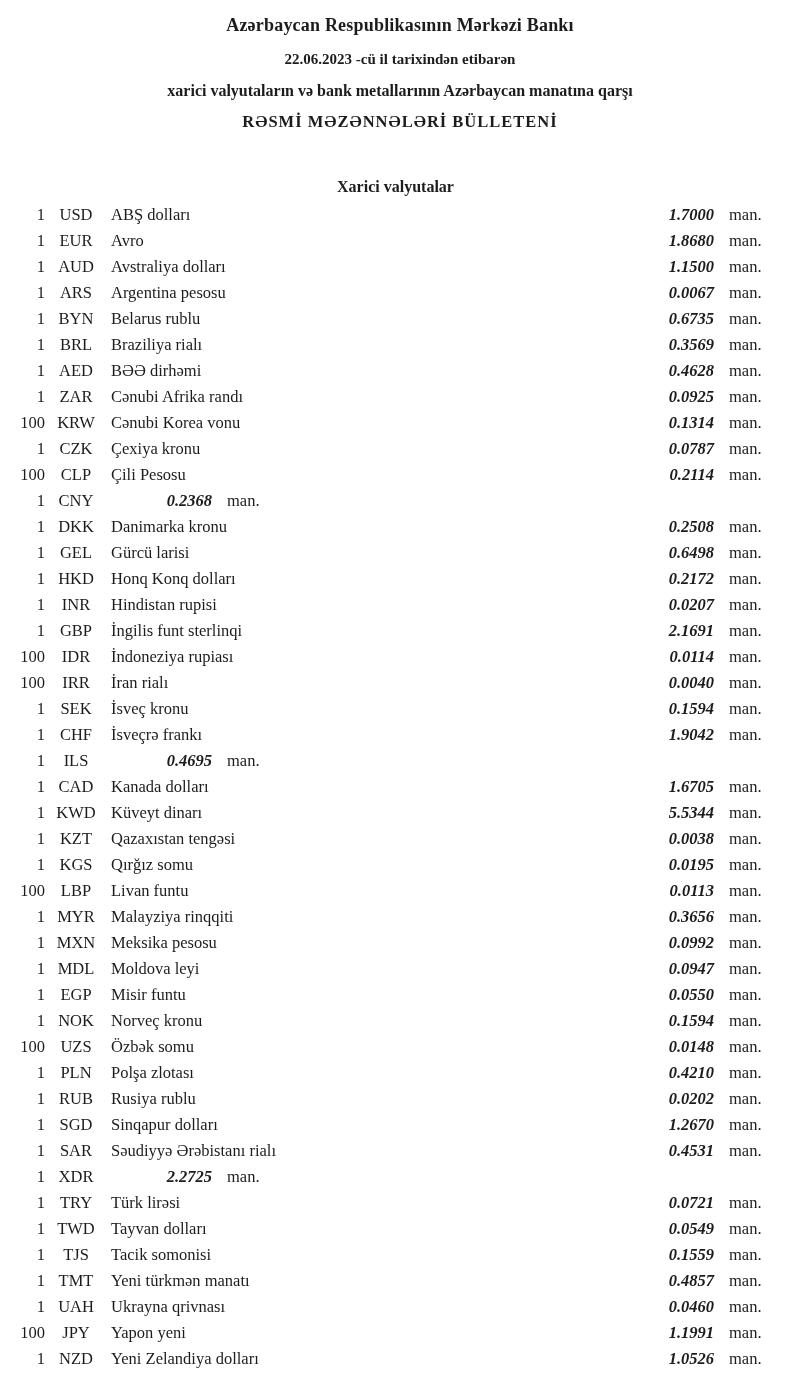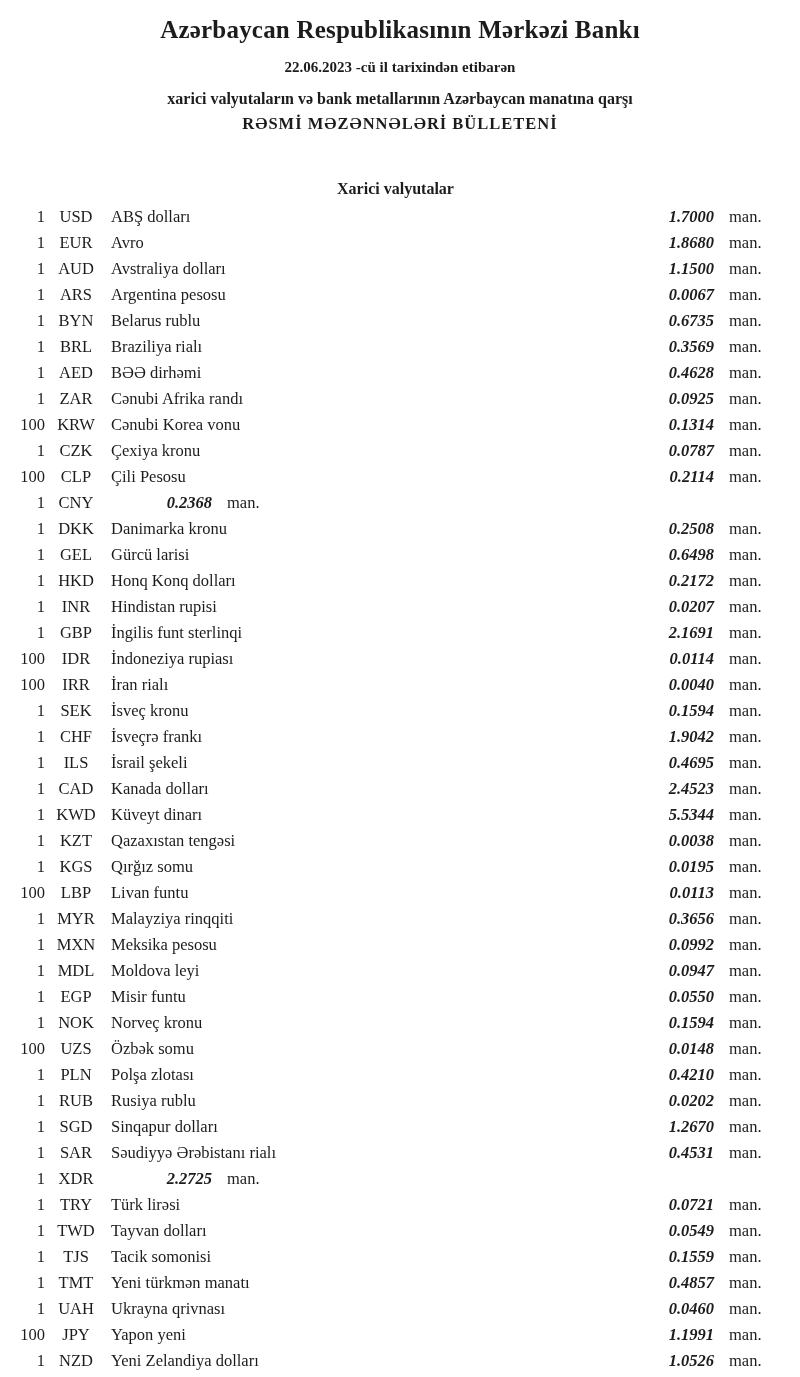--- a/index.html
+++ b/index.html
@@ -16,36 +16,36 @@
   .page {
     width: 800px;
     min-height: 1377px;
     box-sizing: border-box;
     padding-top: 8px;
     background: #ffffff;
   }
   .title {
     text-align: center;
     font-weight: bold;
-    font-size: 25px;
+    font-size: 18px;
     line-height: 1.25;
     margin: 6px 0 10px 0;
     letter-spacing: 0.2px;
   }
   .sub-date {
     text-align: center;
     font-weight: bold;
     font-size: 15px;
     margin: 14px 0;
   }
   .sub-scope {
     text-align: center;
     font-weight: bold;
     font-size: 16px;
-    margin: 6px 0;
+    margin: 12px 0;
   }
   .sub-caps {
     text-align: center;
     font-weight: bold;
     font-size: 16.5px;
     letter-spacing: 1px;
     margin: 6px 0 16px 0;
   }
   .section-title {
     text-align: center;
@@ -251,29 +251,28 @@
       <div class="row">
         <span class="cell-qty">1</span>
         <span class="cell-code">CHF</span>
         <span class="cell-name">İsveçrə frankı</span>
         <span class="cell-rate">1.9042</span>
         <span class="cell-unit">man.</span>
       </div>
       <div class="row">
         <span class="cell-qty">1</span>
         <span class="cell-code">ILS</span>
-        <span class="cell-name">İsrail şekeli</span>
         <span class="cell-rate">0.4695</span>
         <span class="cell-unit">man.</span>
       </div>
       <div class="row">
         <span class="cell-qty">1</span>
         <span class="cell-code">CAD</span>
         <span class="cell-name">Kanada dolları</span>
-        <span class="cell-rate">2.4523</span>
+        <span class="cell-rate">1.6705</span>
         <span class="cell-unit">man.</span>
       </div>
       <div class="row">
         <span class="cell-qty">1</span>
         <span class="cell-code">KWD</span>
         <span class="cell-name">Küveyt dinarı</span>
         <span class="cell-rate">5.5344</span>
         <span class="cell-unit">man.</span>
       </div>
       <div class="row">

